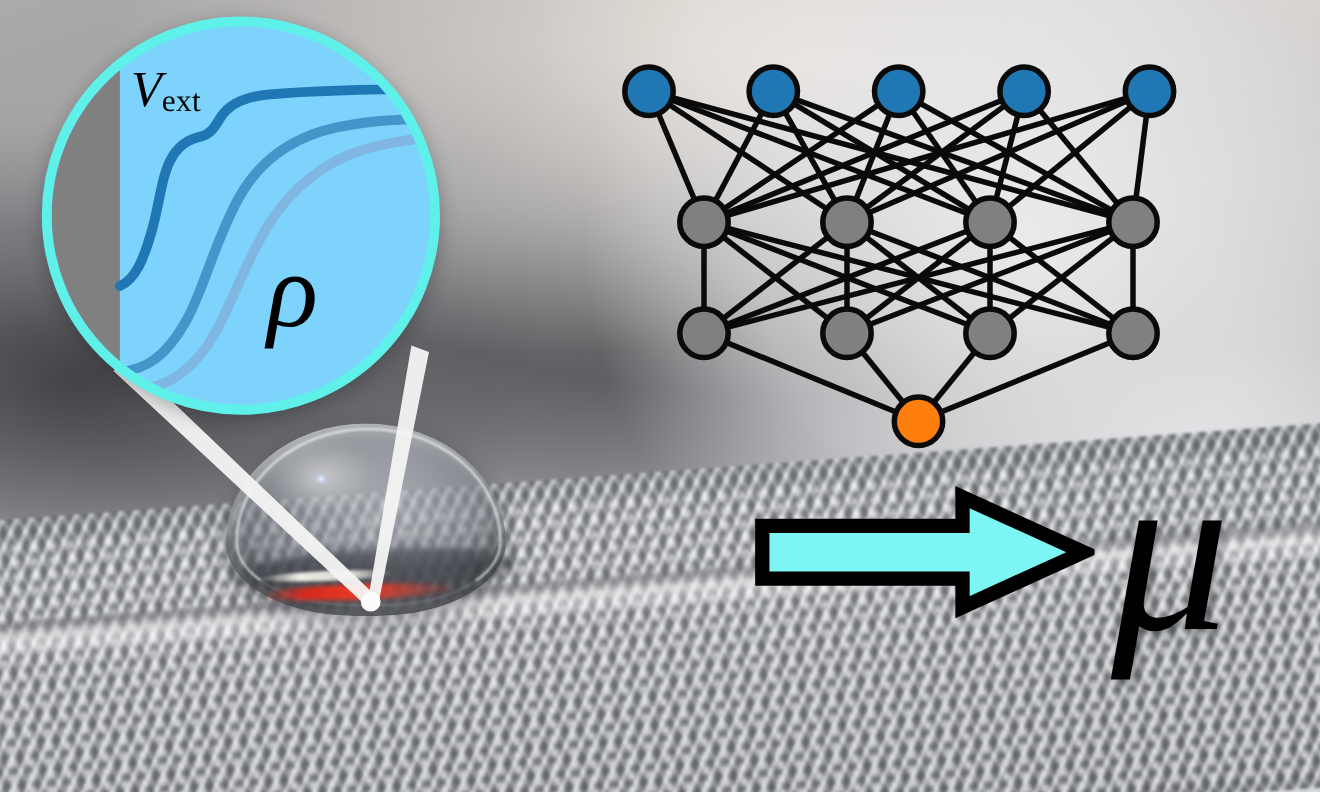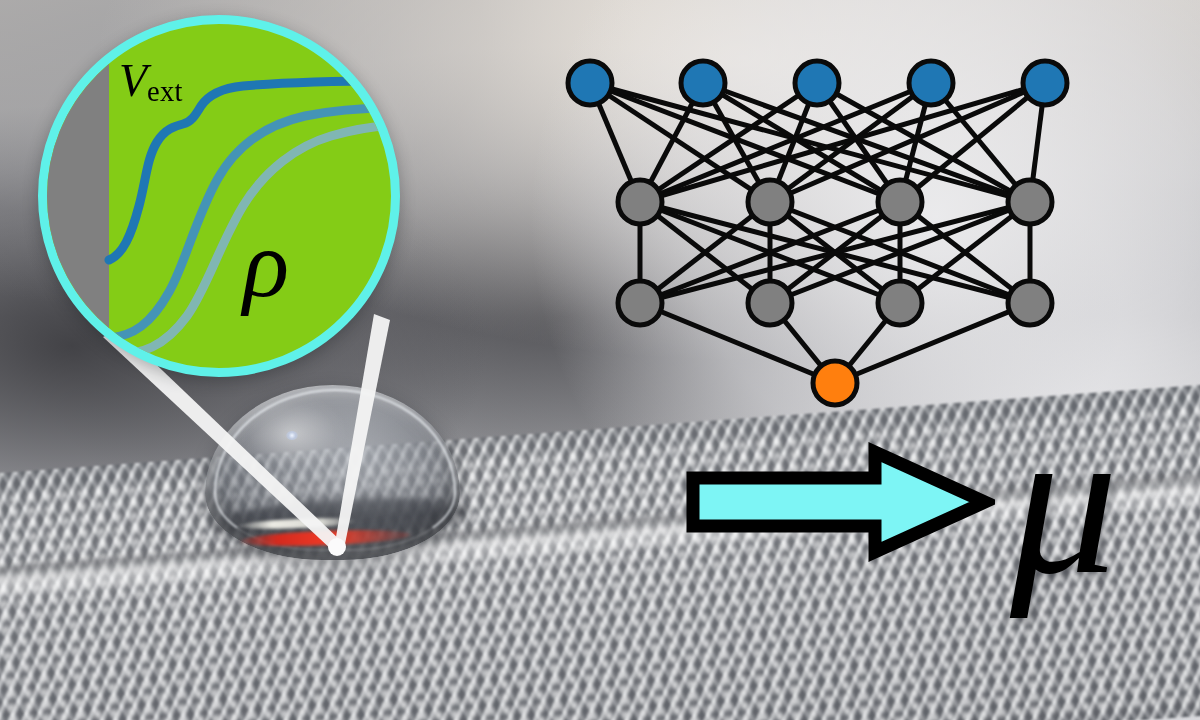--- a/index.html
+++ b/index.html
@@ -155,21 +155,21 @@
   
   .leaders { position: absolute; inset: 0; }
 
   .inset-ring {
     position: absolute;
     left: 38px;
     top: 15px;
     width: 362px;
     height: 362px;
     border-radius: 50%;
-    background: #84cc16;
+    background: #7dd3fc;
     border: 9px solid #5ff1e9;
     box-sizing: border-box;
     overflow: hidden;
     box-shadow: 0 4px 16px rgba(20,22,26,0.30);
   }
   .inset-wall {
     position: absolute;
     left: 0;
     top: 0;
     width: 62px;

